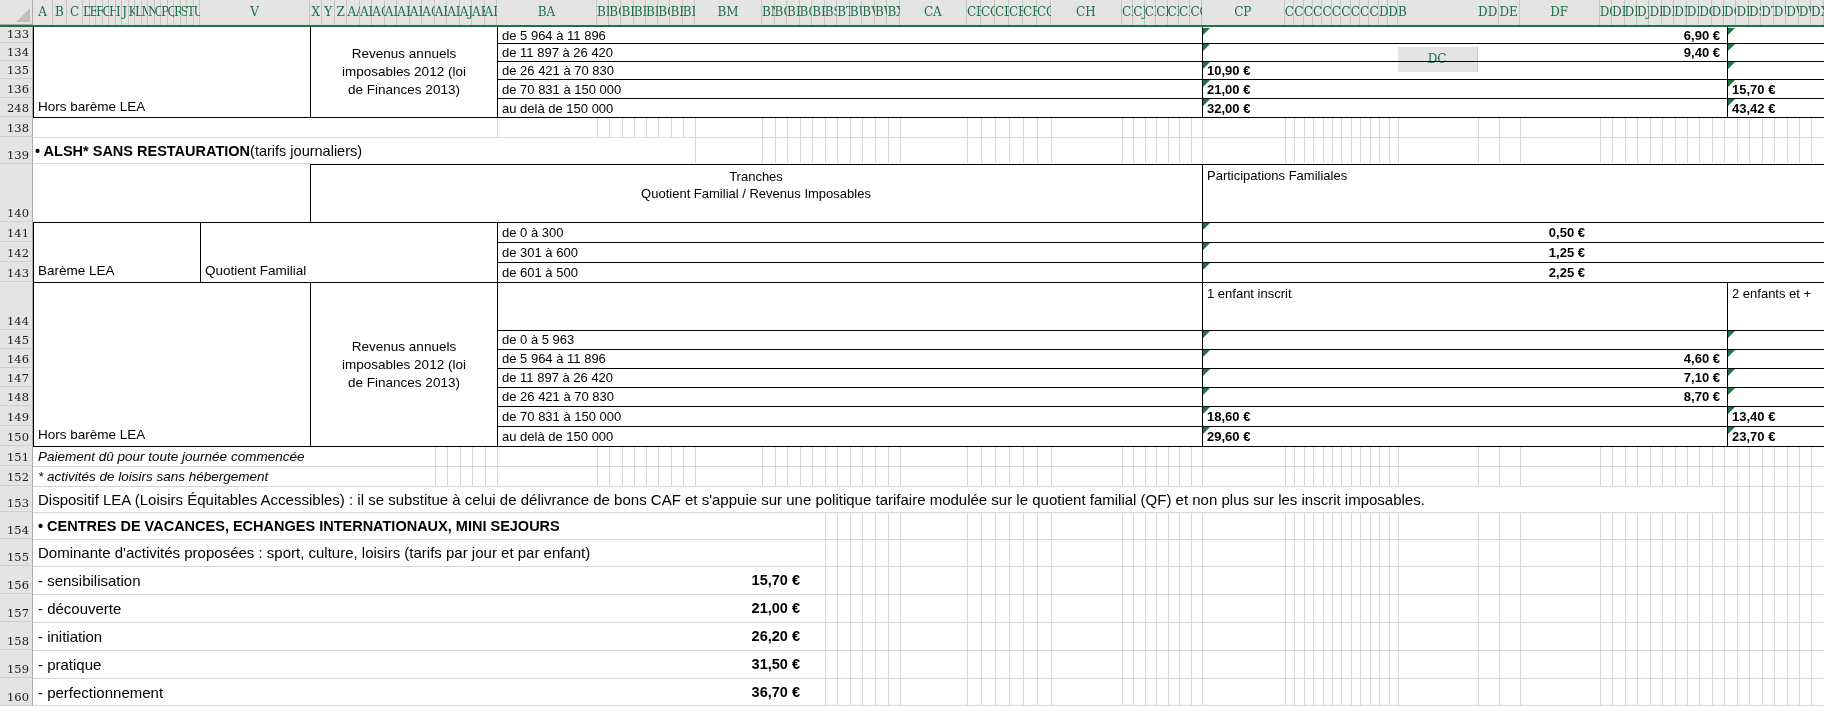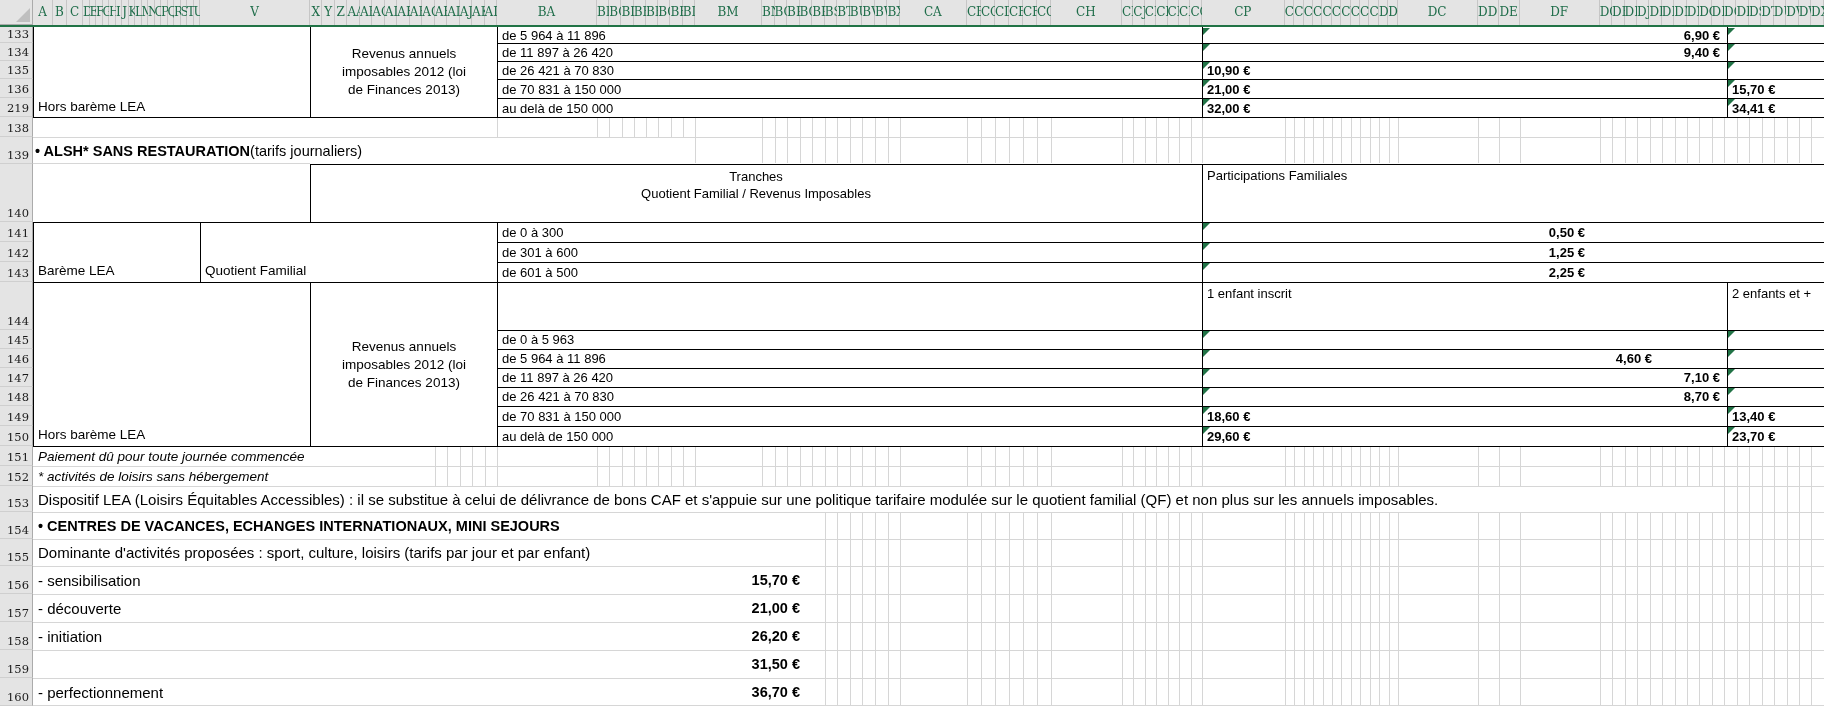--- a/index.html
+++ b/index.html
@@ -122,21 +122,21 @@
       <div class="colh" style="width: 9.42px;">CS</div>
       <div class="colh" style="width: 9.42px;">CT</div>
       <div class="colh" style="width: 9.42px;">CU</div>
       <div class="colh" style="width: 9.42px;">CV</div>
       <div class="colh" style="width: 9.42px;">CW</div>
       <div class="colh" style="width: 9.42px;">CX</div>
       <div class="colh" style="width: 9.42px;">CY</div>
       <div class="colh" style="width: 9.42px;">CZ</div>
       <div class="colh" style="width: 9.42px;">DA</div>
       <div class="colh" style="width: 9.38px;">DB</div>
-      <div class="colh" style="width: 80px;">DC</div>
+      <div class="colh" style="width: 80px; margin-top: 47px;">DC</div>
       <div class="colh" style="width: 21px;">DD</div>
       <div class="colh" style="width: 21px;">DE</div>
       <div class="colh" style="width: 80px;">DF</div>
       <div class="colh" style="width: 12.44px;">DG</div>
       <div class="colh" style="width: 12.44px;">DH</div>
       <div class="colh" style="width: 12.44px;">DI</div>
       <div class="colh" style="width: 12.44px;">DJ</div>
       <div class="colh" style="width: 12.44px;">DK</div>
       <div class="colh" style="width: 12.44px;">DL</div>
       <div class="colh" style="width: 12.44px;">DM</div>
@@ -153,21 +153,21 @@
       <div class="colh" style="width: 12.52px;">DX</div>
     </div>
   <div class="corner">
       <div class="corner-tri"></div>
     </div>
   <div class="rowhdrs" id="rowhdrs">
       <div class="rowh" style="height: 18px;">133</div>
       <div class="rowh" style="height: 18px;">134</div>
       <div class="rowh" style="height: 18px;">135</div>
       <div class="rowh" style="height: 19px;">136</div>
-      <div class="rowh" style="height: 19px;">219</div>
+      <div class="rowh" style="height: 19px;">248</div>
       <div class="rowh" style="height: 20px;">138</div>
       <div class="rowh" style="height: 27px;">139</div>
       <div class="rowh" style="height: 58px;">140</div>
       <div class="rowh" style="height: 20px;">141</div>
       <div class="rowh" style="height: 20px;">142</div>
       <div class="rowh" style="height: 20px;">143</div>
       <div class="rowh" style="height: 48px;">144</div>
       <div class="rowh" style="height: 19px;">145</div>
       <div class="rowh" style="height: 19px;">146</div>
       <div class="rowh" style="height: 19px;">147</div>
@@ -739,21 +739,21 @@
   <div class="cell tranche" style="left:498px;top:62px;width:700px;height:17px;">de 26 421 à 70 830</div>
   <div class="cell tranche" style="left:498px;top:80px;width:700px;height:18px;">de 70 831 à 150 000</div>
   <div class="cell tranche" style="left:498px;top:99px;width:700px;height:18px;">au delà de 150 000</div>
 
   <div class="cell val r" style="left:1203px;top:27px;width:523px;height:16px;">6,90 €</div>
   <div class="cell val r" style="left:1203px;top:44px;width:523px;height:17px;">9,40 €</div>
   <div class="cell val l" style="left:1207px;top:62px;width:200px;height:17px;">10,90 €</div>
   <div class="cell val l" style="left:1207px;top:80px;width:200px;height:18px;">21,00 €</div>
   <div class="cell val l" style="left:1207px;top:99px;width:200px;height:18px;">32,00 €</div>
   <div class="cell val l" style="left:1732px;top:80px;width:90px;height:18px;">15,70 €</div>
-  <div class="cell val l" style="left:1732px;top:99px;width:90px;height:18px;">34,41 €</div>
+  <div class="cell val l" style="left:1732px;top:99px;width:90px;height:18px;">43,42 €</div>
 
 
   <div class="cell" style="left:35px;top:138px;width:650px;height:25px;display:flex;align-items:center;font-size:14.5px;">
     <span class="bold">• ALSH* SANS RESTAURATION</span>
       <span> (tarifs journaliers)</span>
   </div>
 
   <div class="cell hdr2" style="left:311px;top:165px;width:890px;height:56px;">Tranches
 Quotient Familial / Revenus Imposables</div>
   <div class="cell" style="left:1207px;top:168px;width:400px;height:18px;">Participations Familiales</div>
@@ -777,37 +777,38 @@
 imposables 2012 (loi
 de Finances 2013)</div>
 
   <div class="cell tranche" style="left:498px;top:331px;width:700px;height:17px;">de 0 à 5 963</div>
   <div class="cell tranche" style="left:498px;top:350px;width:700px;height:17px;">de 5 964 à 11 896</div>
   <div class="cell tranche" style="left:498px;top:369px;width:700px;height:17px;">de 11 897 à 26 420</div>
   <div class="cell tranche" style="left:498px;top:388px;width:700px;height:17px;">de 26 421 à 70 830</div>
   <div class="cell tranche" style="left:498px;top:407px;width:700px;height:18px;">de 70 831 à 150 000</div>
   <div class="cell tranche" style="left:498px;top:427px;width:700px;height:18px;">au delà de 150 000</div>
 
-  <div class="cell val r" style="left:1135px;top:350px;width:523px;height:17px;text-align:center;">4,60 €</div>
+  <div class="cell val r" style="left:1203px;top:350px;width:523px;height:17px;text-align:center;">4,60 €</div>
   <div class="cell val r" style="left:1203px;top:369px;width:523px;height:17px;">7,10 €</div>
   <div class="cell val r" style="left:1203px;top:388px;width:523px;height:17px;">8,70 €</div>
   <div class="cell val l" style="left:1207px;top:407px;width:200px;height:18px;">18,60 €</div>
   <div class="cell val l" style="left:1207px;top:427px;width:200px;height:18px;">29,60 €</div>
   <div class="cell val l" style="left:1732px;top:407px;width:90px;height:18px;">13,40 €</div>
   <div class="cell val l" style="left:1732px;top:427px;width:90px;height:18px;">23,70 €</div>
 
   <div class="cell ital" style="left:35px;top:447px;width:390px;height:18px;">Paiement dû pour toute journée commencée</div>
   <div class="cell ital" style="left:35px;top:467px;width:390px;height:18px;">* activités de loisirs sans hébergement</div>
-  <div class="cell big" style="left:35px;top:487px;width:1678px;height:24px;">Dispositif LEA (Loisirs Équitables Accessibles) : il se substitue à celui de délivrance de bons CAF et s'appuie sur une politique tarifaire modulée sur le quotient familial (QF) et non plus sur les annuels imposables.</div>
+  <div class="cell big" style="left:35px;top:487px;width:1678px;height:24px;">Dispositif LEA (Loisirs Équitables Accessibles) : il se substitue à celui de délivrance de bons CAF et s'appuie sur une politique tarifaire modulée sur le quotient familial (QF) et non plus sur les inscrit imposables.</div>
   <div class="cell big bold" style="left:35px;top:513px;width:778px;height:25px;font-size:14.5px;">• CENTRES DE VACANCES, ECHANGES INTERNATIONAUX, MINI SEJOURS</div>
   <div class="cell big" style="left:35px;top:540px;width:778px;height:25px;">Dominante d'activités proposées : sport, culture, loisirs (tarifs par jour et par enfant)</div>
 
   <div class="cell big" style="left:35px;top:567px;width:400px;height:26px;">- sensibilisation</div>
   <div class="cell val r" style="left:500px;top:567px;width:300px;height:26px;font-size:14.5px;padding-right:0;">15,70 €</div>
   <div class="cell big" style="left:35px;top:595px;width:400px;height:26px;">- découverte</div>
   <div class="cell val r" style="left:500px;top:595px;width:300px;height:26px;font-size:14.5px;padding-right:0;">21,00 €</div>
   <div class="cell big" style="left:35px;top:623px;width:400px;height:26px;">- initiation</div>
   <div class="cell val r" style="left:500px;top:623px;width:300px;height:26px;font-size:14.5px;padding-right:0;">26,20 €</div>
+  <div class="cell big" style="left:35px;top:651px;width:400px;height:26px;">- pratique</div>
   <div class="cell val r" style="left:500px;top:651px;width:300px;height:26px;font-size:14.5px;padding-right:0;">31,50 €</div>
   <div class="cell big" style="left:35px;top:679px;width:400px;height:26px;">- perfectionnement</div>
   <div class="cell val r" style="left:500px;top:679px;width:300px;height:26px;font-size:14.5px;padding-right:0;">36,70 €</div>
 
 </div>
 
 </body></html>

